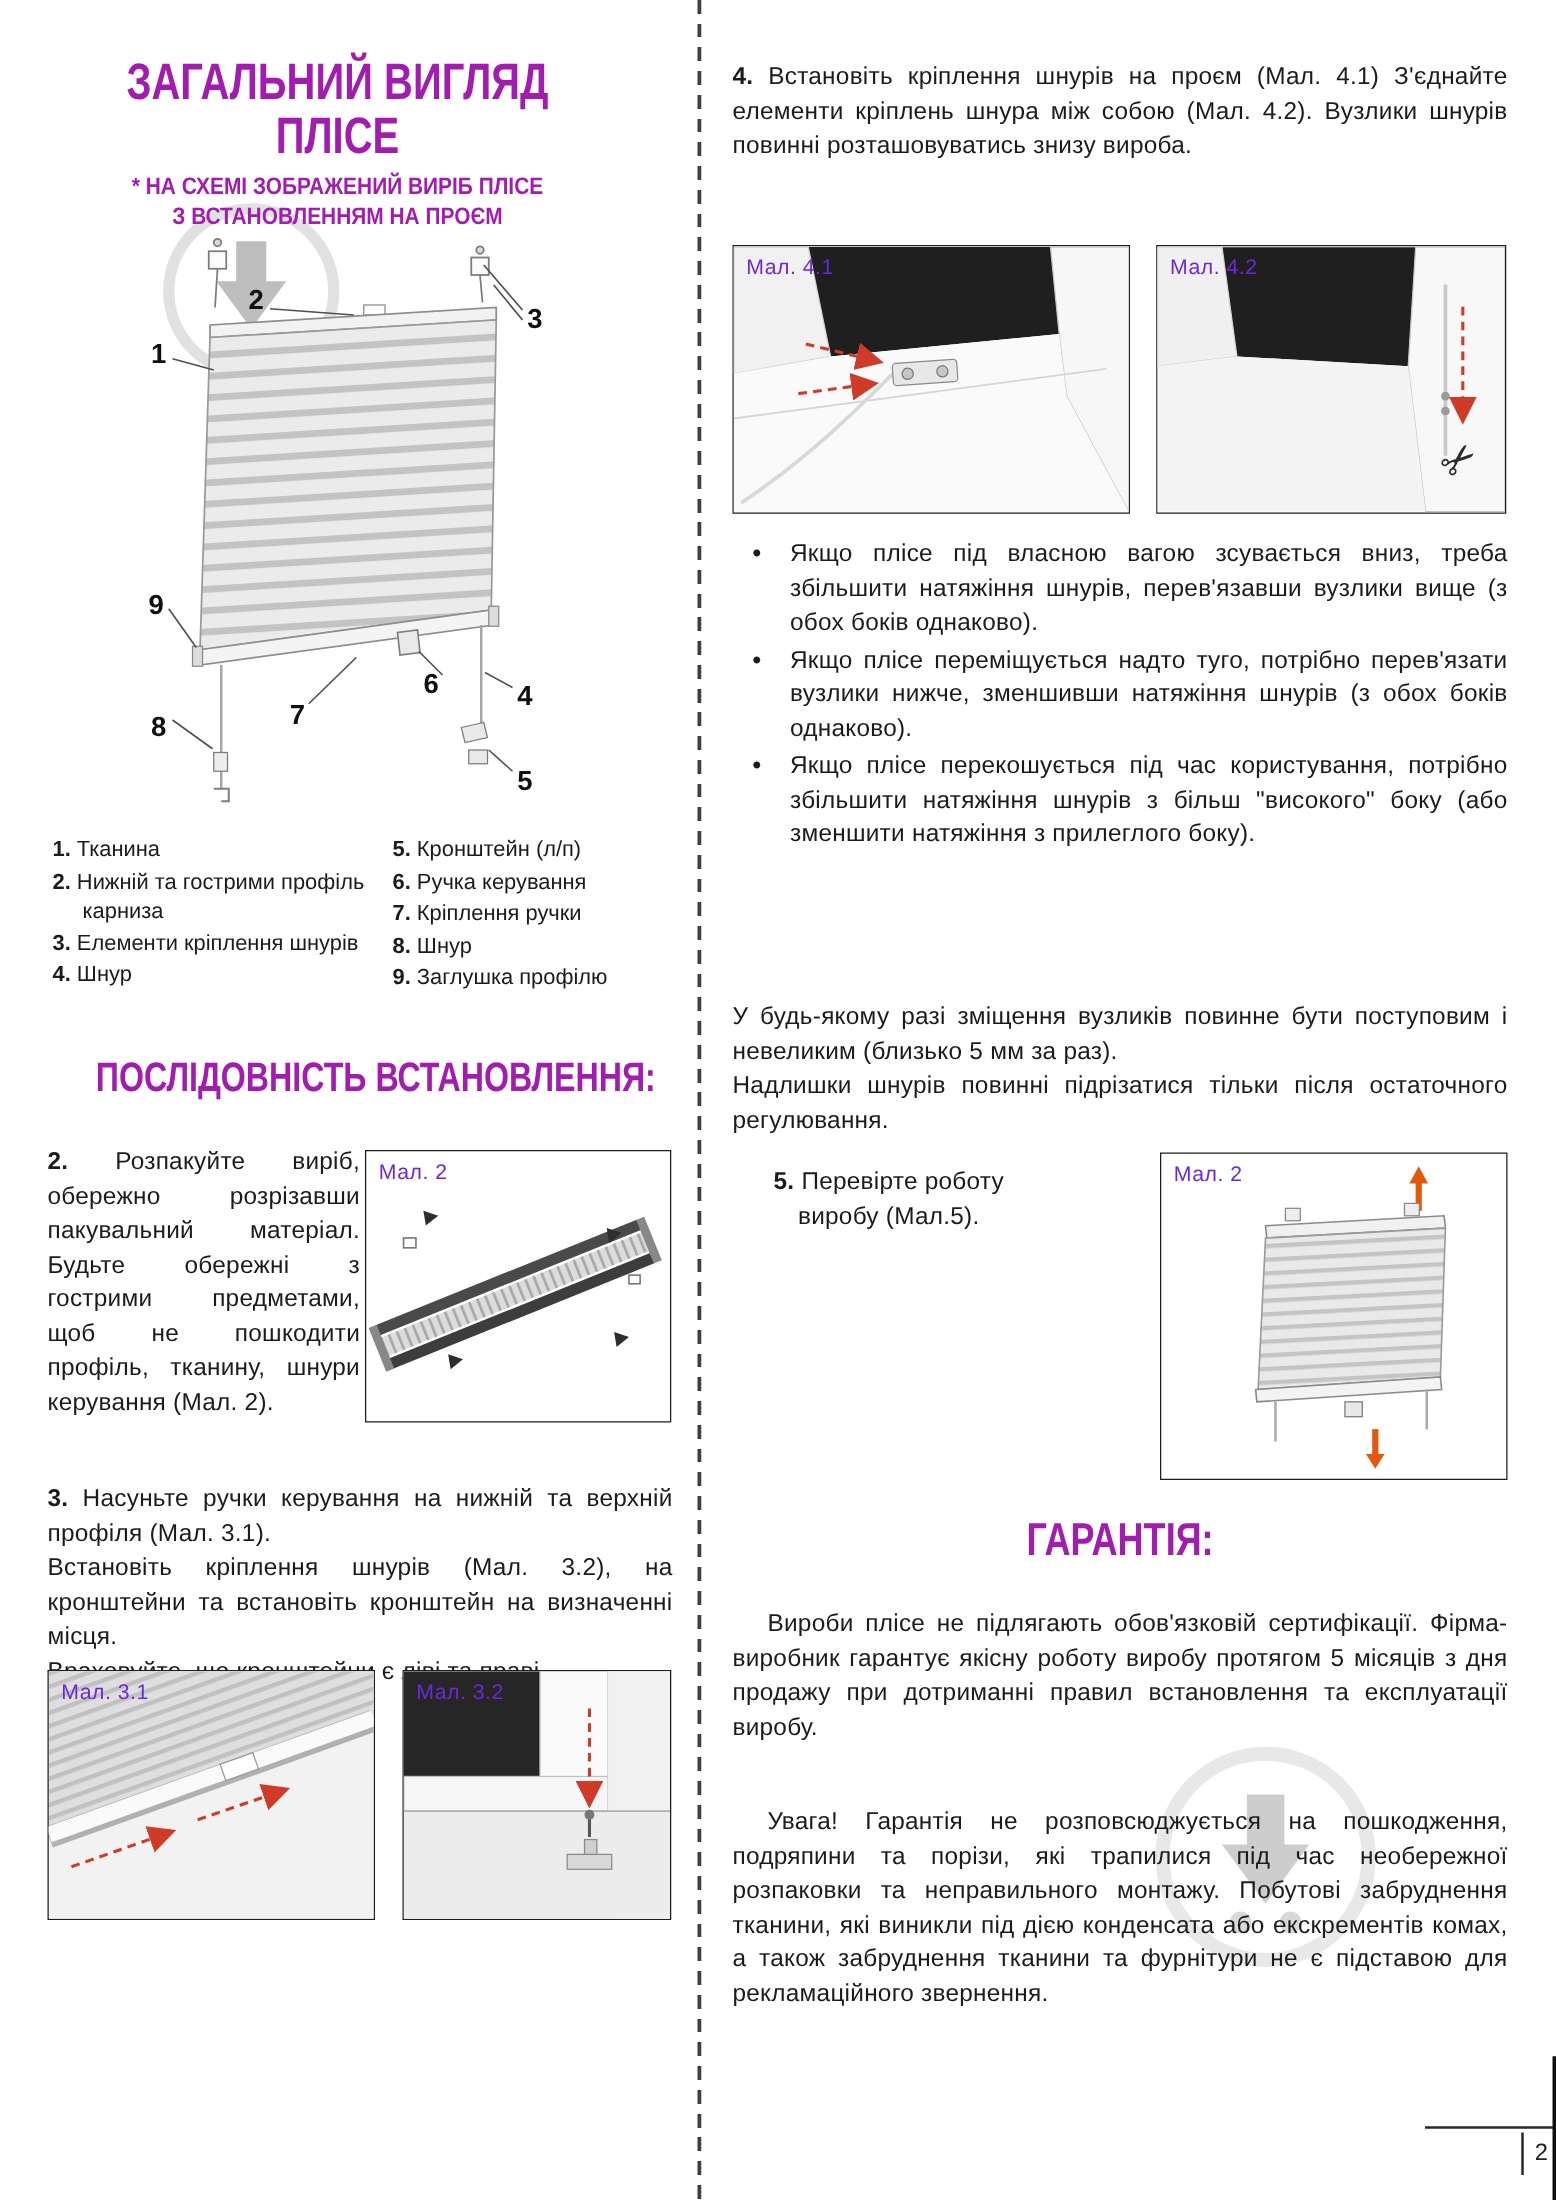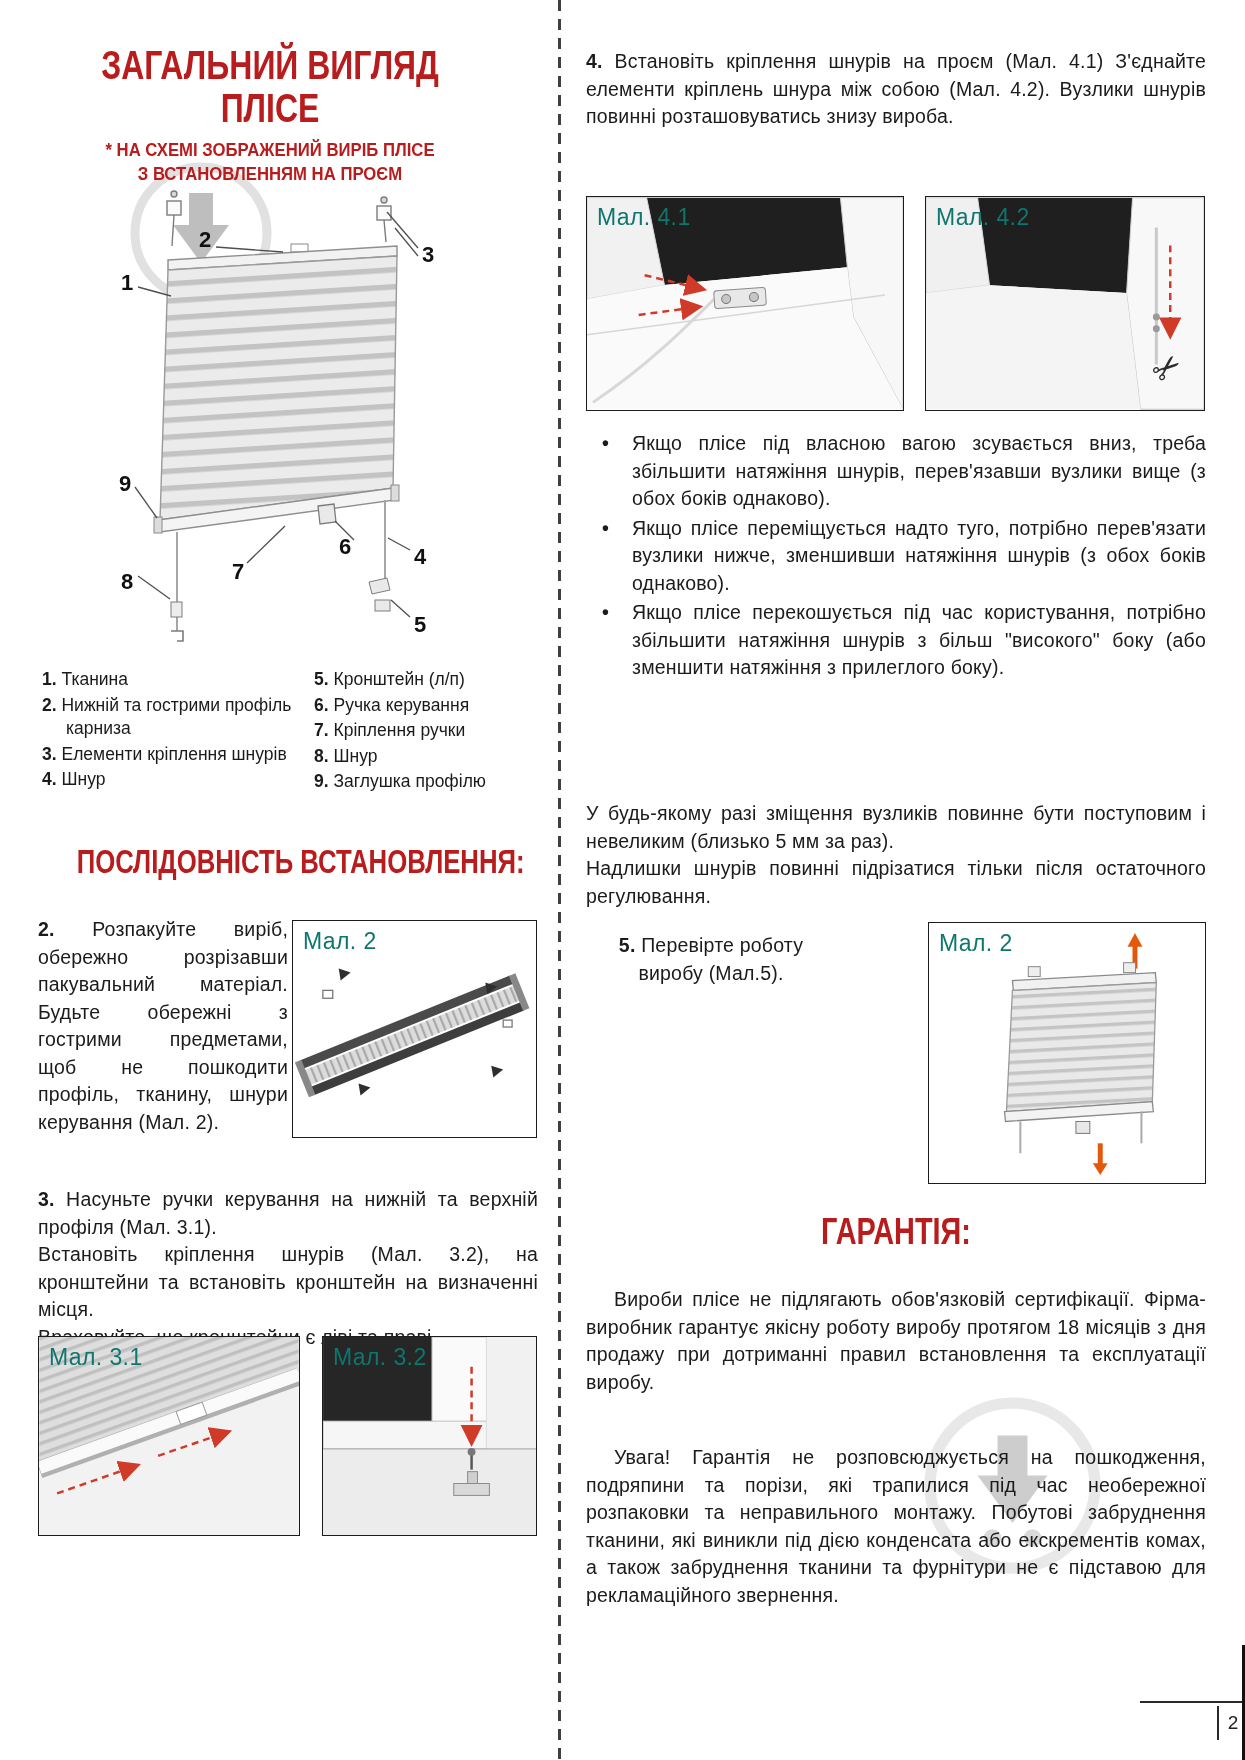--- a/index.html
+++ b/index.html
@@ -4,30 +4,30 @@
 <style>
   *{margin:0;padding:0;box-sizing:border-box}
   html,body{background:#fff}
   .page{position:relative;width:1245px;height:1760px;background:#fff;overflow:hidden;
         font-family:"Liberation Sans",sans-serif;color:#1b1b1b}
   .abs{position:absolute}
   .z1{z-index:2}
   .z0{z-index:1}
   .divider{left:558px;top:0;width:3px;height:1760px;
            background:repeating-linear-gradient(to bottom,#3f3f3f 0 11px,transparent 11px 19px)}
-  .heading{font-weight:bold;text-align:center;line-height:1.06;color:#b91c1c}
+  .heading{font-weight:bold;text-align:center;line-height:1.06;color:#a21caf}
   .cx78{transform:scaleX(.78);transform-origin:50% 50%;white-space:nowrap}
   .cx88{transform:scaleX(.88);transform-origin:50% 50%;white-space:nowrap}
   .body{font-size:19.5px;line-height:27.5px;text-align:justify;letter-spacing:.2px}
   .stepnum{font-weight:bold}
   .legend{font-size:17.5px;line-height:23.5px}
   .legend-item{padding-left:24px;text-indent:-24px;margin-bottom:2px}
   .legend-item b{font-weight:bold}
   .figbox{border:1.6px solid #1c1c1c;background:#fff}
-  .fig-label{position:absolute;left:10px;top:7px;font-size:23px;letter-spacing:.4px;color:#0f766e;z-index:3}
+  .fig-label{position:absolute;left:10px;top:7px;font-size:17px;letter-spacing:.4px;color:#6d28d9;z-index:3}
   .figbox svg{display:block;width:100%;height:100%}
   ul.bullets{list-style:none}
   ul.bullets li{position:relative;padding-left:46px;margin-bottom:2px}
   ul.bullets .bullet{position:absolute;left:16px;top:0;font-weight:bold}
   .indent{text-indent:28px}
   .co text{font-family:"Liberation Sans",sans-serif;font-weight:bold;font-size:22px;fill:#101010;text-anchor:middle}
   .page-num{font-size:19px;color:#222}
 </style>
 </head>
 <body>
@@ -337,21 +337,21 @@
       <circle cx="58" cy="116" r="7" fill="#c6c6c6"></circle>
       <circle cx="90" cy="116" r="7" fill="#c6c6c6"></circle>
     </svg>
   </div>
 
   <div class="abs heading z1" style="left:586px;top:1212px;width:620px;font-size:37px">
     <div class="cx78"><span>ГАРАНТІЯ:</span></div>
   </div>
 
   <div class="abs body indent z1" style="left:586px;top:1286px;width:620px">
-    <span>Вироби плісе не підлягають обов'язковій сертифікації. Фірма-виробник гарантує якісну роботу виробу протягом 18 місяців з дня продажу при дотриманні правил встановлення та експлуатації виробу.</span>
+    <span>Вироби плісе не підлягають обов'язковій сертифікації. Фірма-виробник гарантує якісну роботу виробу протягом 5 місяців з дня продажу при дотриманні правил встановлення та експлуатації виробу.</span>
   </div>
 
   <div class="abs body indent z1" style="left:586px;top:1444px;width:620px">
     <span>Увага! Гарантія не розповсюджується на пошкодження, подряпини та порізи, які трапилися під час необережної розпаковки та неправильного монтажу. Побутові забруднення тканини, які виникли під дією конденсата або екскрементів комах, а також забруднення тканини та фурнітури не є підставою для рекламаційного звернення.</span>
   </div>
 
   <div class="abs z1" style="left:1140px;top:1701px;width:105px;height:2px;background:#2a2a2a"></div>
   <div class="abs z1" style="left:1217px;top:1706px;width:2px;height:34px;background:#2a2a2a"></div>
   <div class="abs page-num z1" style="left:1224px;top:1712px;width:18px;text-align:center">2</div>
   <div class="abs z1" style="left:1242px;top:1645px;width:3px;height:115px;background:#111"></div>

